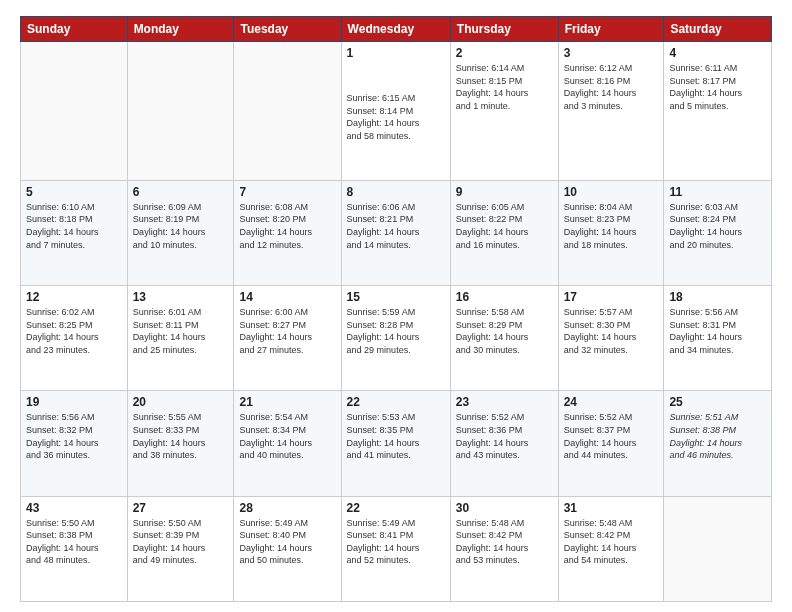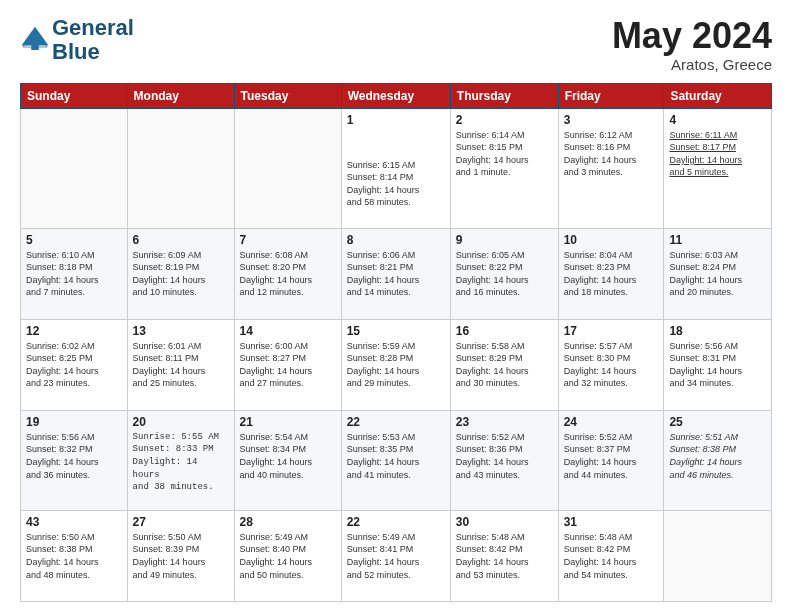--- a/index.html
+++ b/index.html
@@ -94,36 +94,20 @@
       color: #333;
       line-height: 1.4;
     }
     .empty-cell {
       background: #f9f9f9 !important;
     }
   </style>
 </head>
 <body>
 <div class="page">
-  <div class="header">
-    <div class="logo">
-      <svg class="logo-icon" viewBox="0 0 40 40">
-        <polygon points="20,5 38,30 2,30" fill="#2471a3"></polygon>
-        <polygon points="20,10 36,32 4,32" fill="none" stroke="#2471a3" stroke-width="1"></polygon>
-        <rect x="15" y="28" width="10" height="8" fill="#2471a3"></rect>
-      </svg>
-      <div>
-        <div class="logo-text">General<br><span>Blue</span></div>
-      </div>
-    </div>
-    <div class="title-block">
-      <div class="main-title">May 2024</div>
-      <div class="subtitle">Aratos, Greece</div>
-    </div>
-  </div>
 
   <table class="calendar">
     <thead>
       <tr>
         <th>Sunday</th>
         <th>Monday</th>
         <th>Tuesday</th>
         <th>Wednesday</th>
         <th>Thursday</th>
         <th>Friday</th>
@@ -151,21 +135,21 @@
           </td>
           <td>
             <div class="day-number">3</div>
             <div class="day-info" style="white-space: pre-line;">Sunrise: 6:12 AM
 Sunset: 8:16 PM
 Daylight: 14 hours
 and 3 minutes.</div>
           </td>
           <td>
             <div class="day-number">4</div>
-            <div class="day-info" style="white-space: pre-line; text-decoration: underline;">Sunrise: 6:11 AM
+            <div class="day-info" style="white-space: pre-line;">Sunrise: 6:11 AM
 Sunset: 8:17 PM
 Daylight: 14 hours
 and 5 minutes.</div>
           </td>
         </tr>
         <tr>
           <td>
             <div class="day-number">5</div>
             <div class="day-info" style="white-space: pre-line;">Sunrise: 6:10 AM
 Sunset: 8:18 PM
@@ -269,21 +253,21 @@
         <tr>
           <td>
             <div class="day-number">19</div>
             <div class="day-info" style="white-space: pre-line;">Sunrise: 5:56 AM
 Sunset: 8:32 PM
 Daylight: 14 hours
 and 36 minutes.</div>
           </td>
           <td>
             <div class="day-number">20</div>
-            <div class="day-info" style="white-space: pre-line; font-family: Liberation Mono, monospace;">Sunrise: 5:55 AM
+            <div class="day-info" style="white-space: pre-line;">Sunrise: 5:55 AM
 Sunset: 8:33 PM
 Daylight: 14 hours
 and 38 minutes.</div>
           </td>
           <td>
             <div class="day-number">21</div>
             <div class="day-info" style="white-space: pre-line;">Sunrise: 5:54 AM
 Sunset: 8:34 PM
 Daylight: 14 hours
 and 40 minutes.</div>

